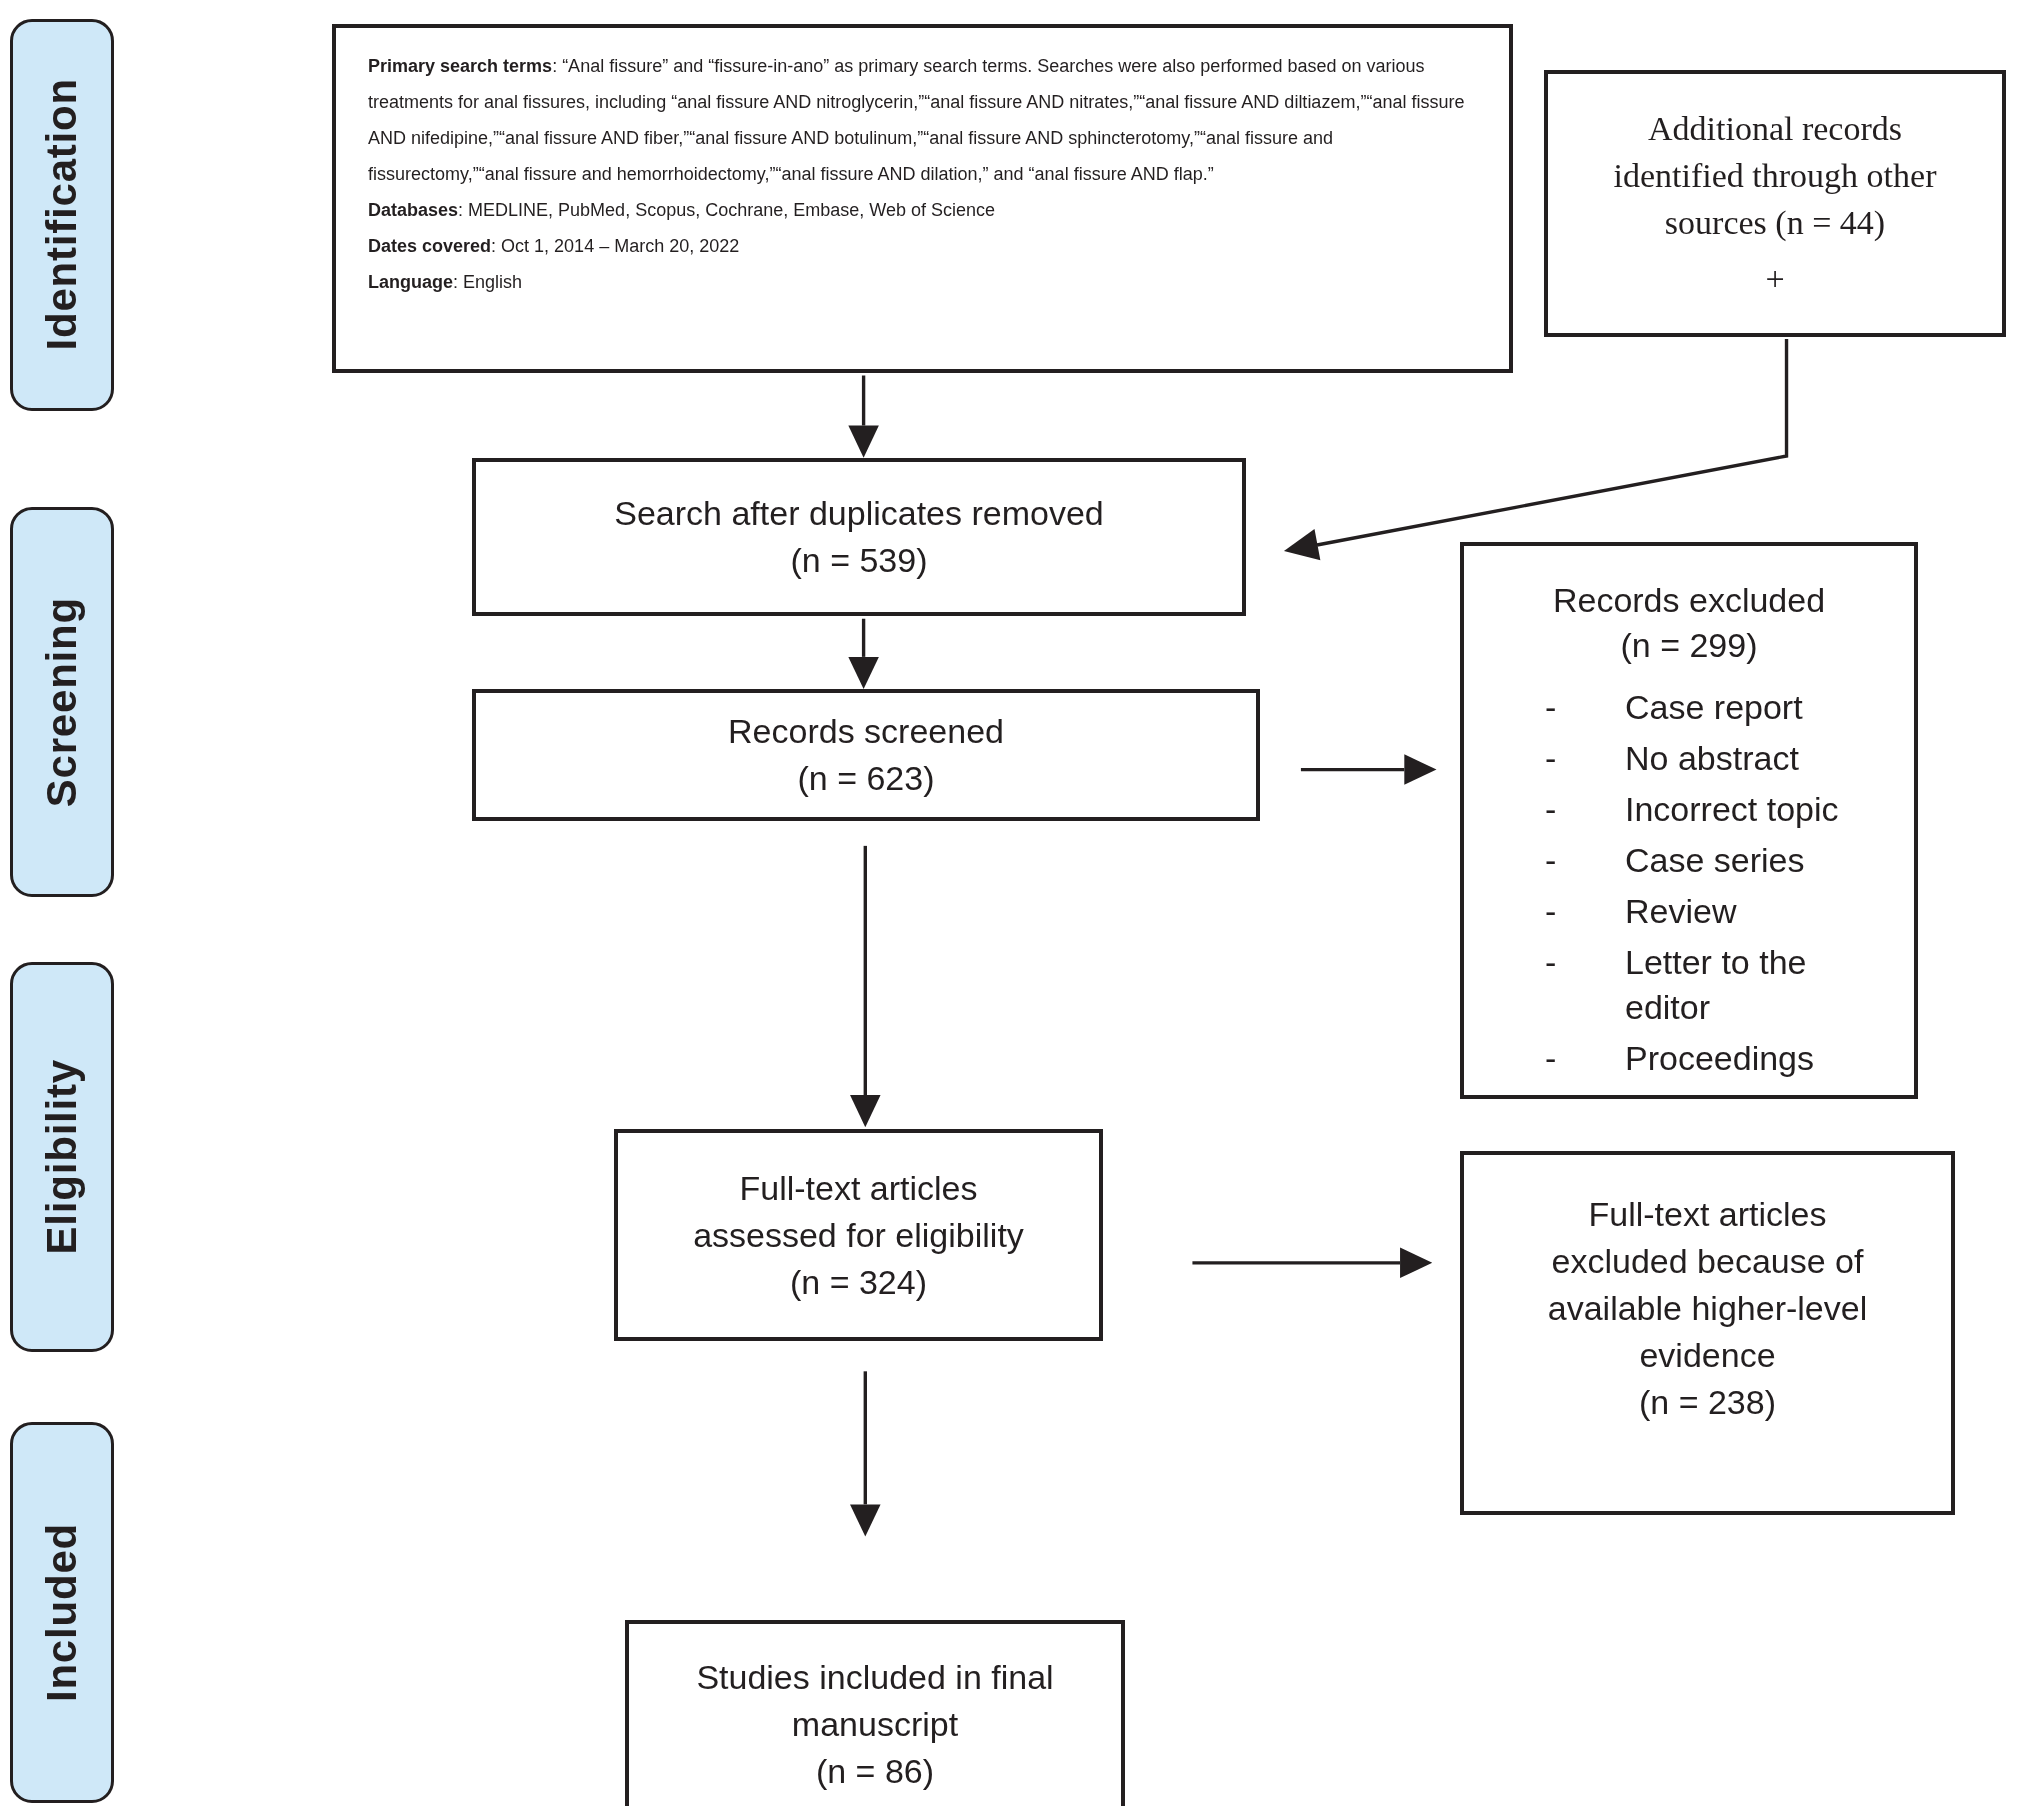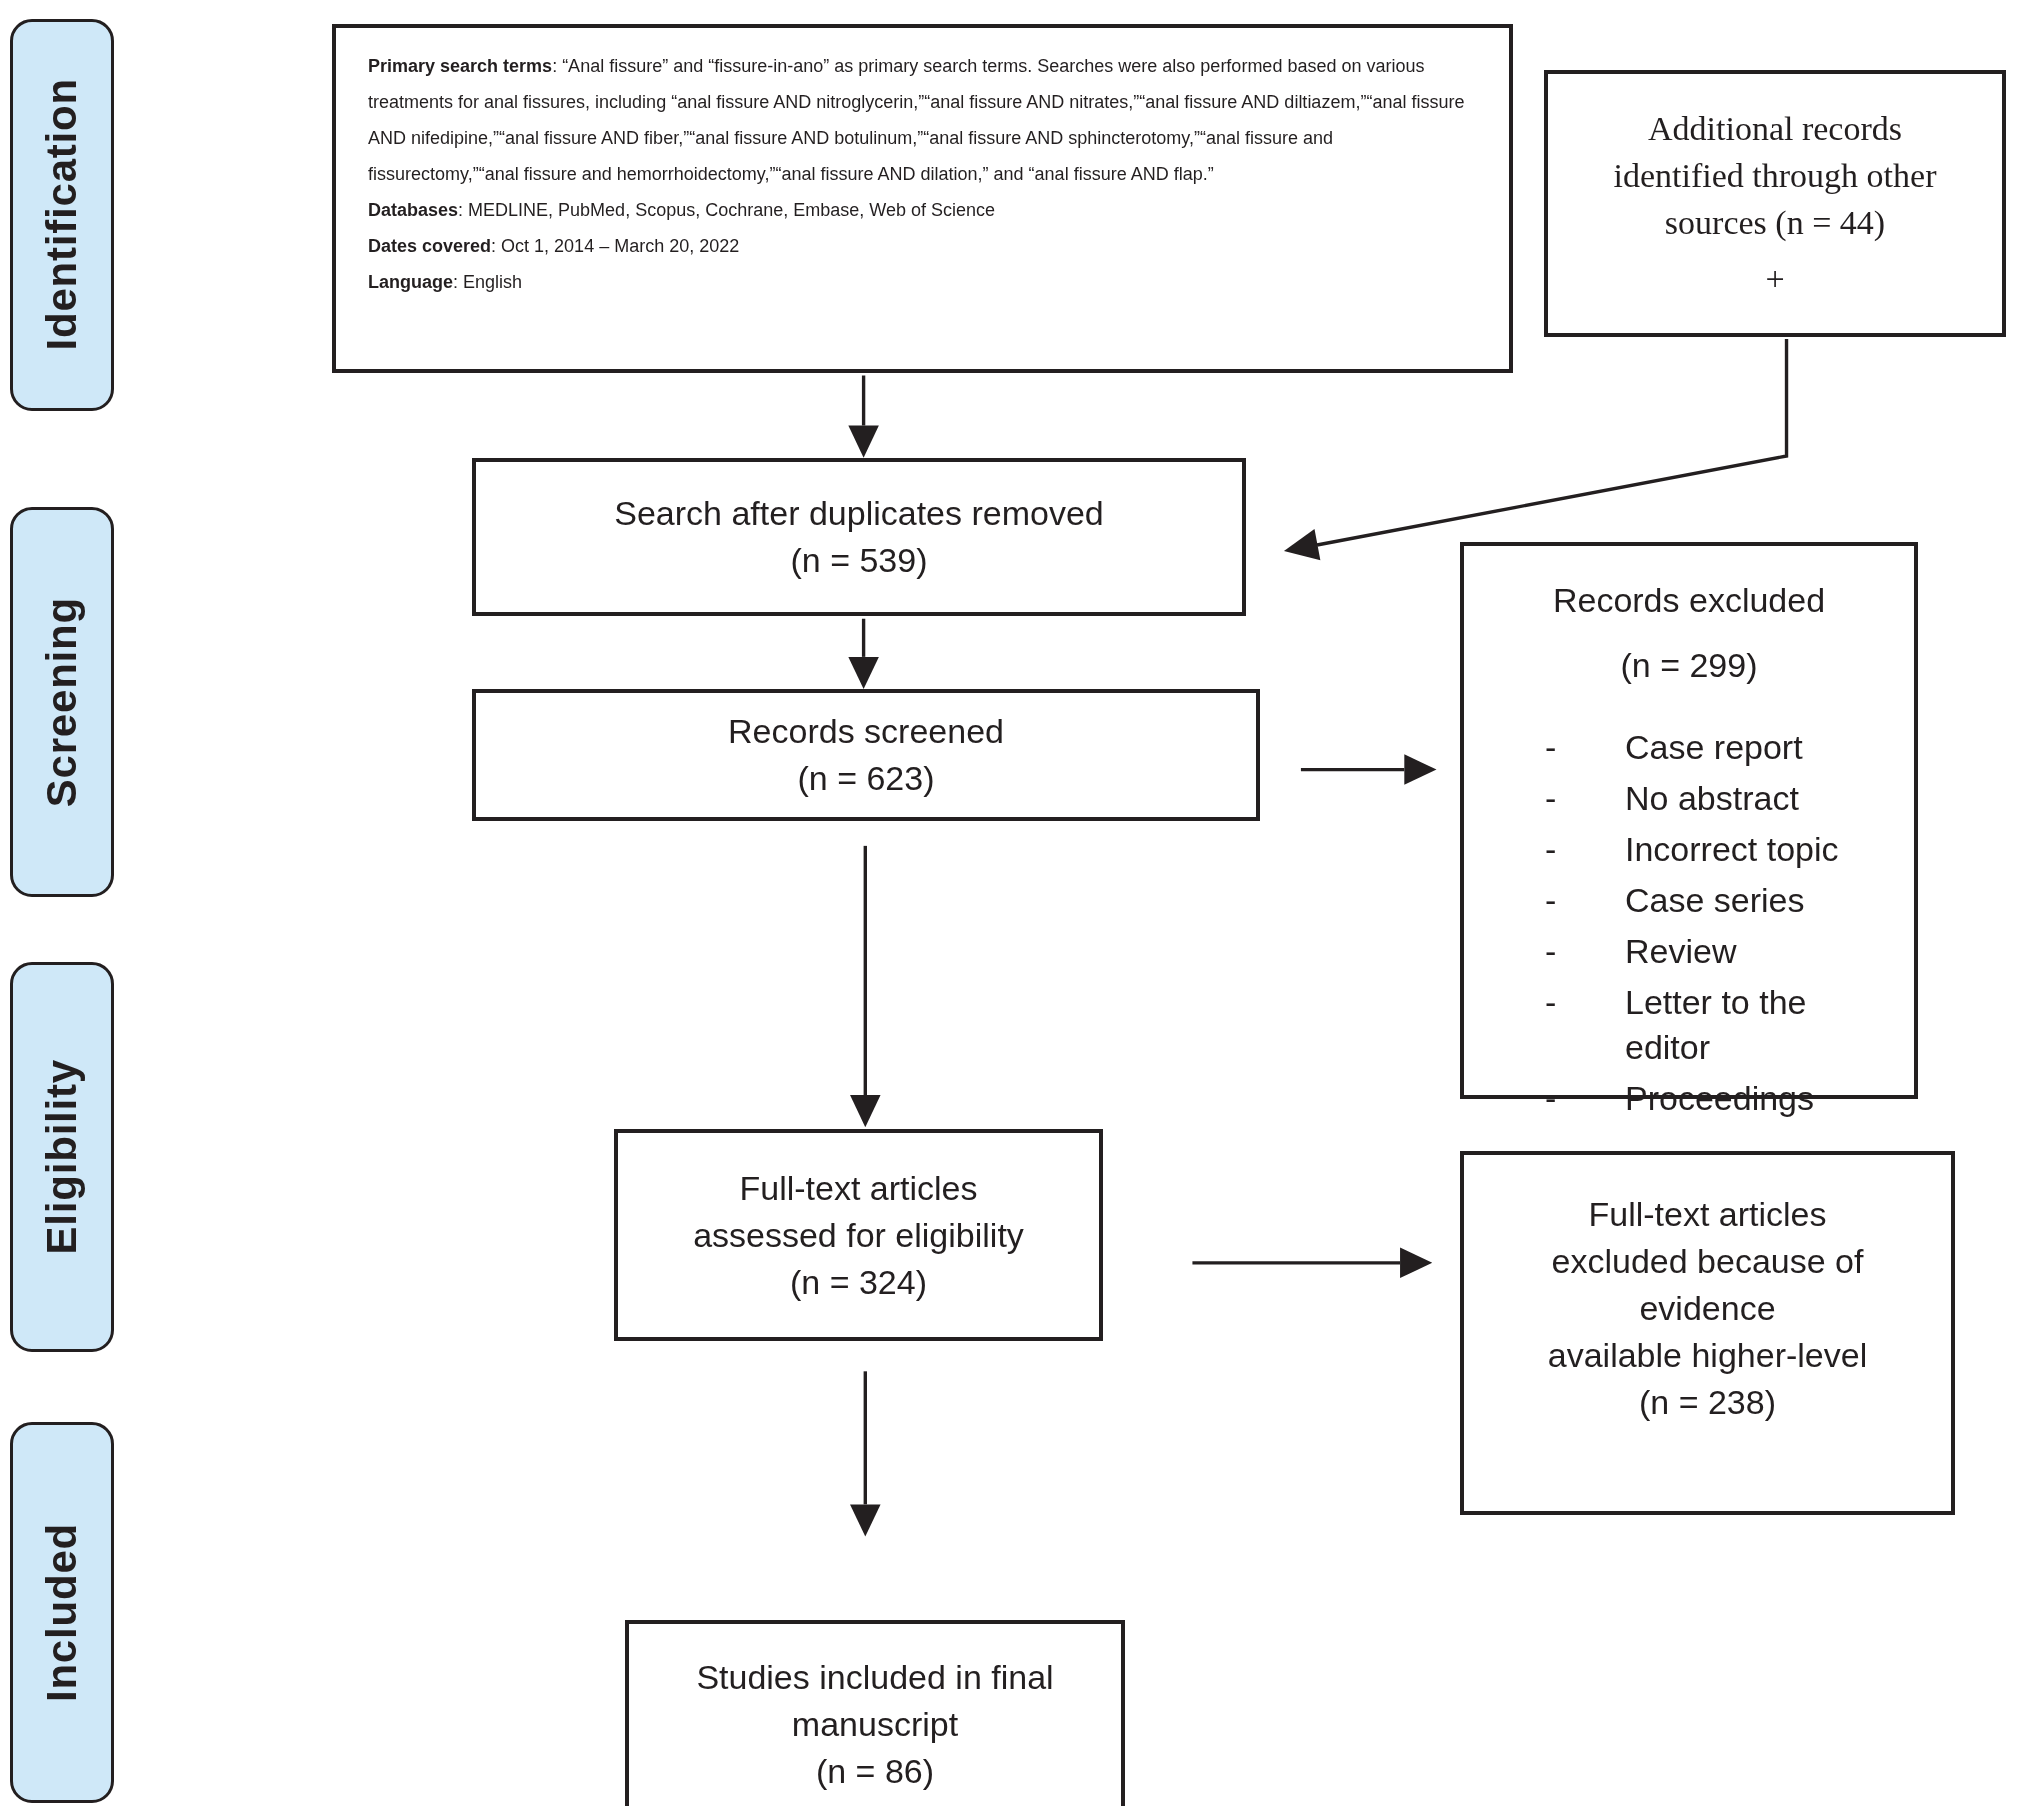--- a/index.html
+++ b/index.html
@@ -118,21 +118,21 @@
   <div class="box" style="left:472px;top:458px;width:774px;height:158px;">
     <div class="bline">Search after duplicates removed</div>
     <div class="bline">(n = 539)</div>
   </div>
 
   <div class="box" style="left:472px;top:689px;width:788px;height:132px;">
     <div class="bline">Records screened</div>
     <div class="bline">(n = 623)</div>
   </div>
 
-  <div class="box excluded" style="left:1460px;top:542px;width:458px;height:557px;gap:20px;">
+  <div class="box excluded" style="left:1460px;top:542px;width:458px;height:557px;">
     <div class="title">Records excluded</div>
     <div class="title">(n = 299)</div>
     <ul>
       <li>
           <span class="dash">-</span>
           <span class="reason">Case report</span>
         </li>
       <li>
           <span class="dash">-</span>
           <span class="reason">No abstract</span>
@@ -162,22 +162,22 @@
 
   <div class="box" style="left:614px;top:1129px;width:489px;height:212px;">
     <div class="bline">Full-text articles</div>
     <div class="bline">assessed for eligibility</div>
     <div class="bline">(n = 324)</div>
   </div>
 
   <div class="box ft-excluded" style="left:1460px;top:1151px;width:495px;height:364px;">
     <div class="bline">Full-text articles</div>
     <div class="bline">excluded because of</div>
+    <div class="bline">available higher-level</div>
     <div class="bline">evidence</div>
-    <div class="bline">available higher-level</div>
     <div class="bline">(n = 238)</div>
   </div>
 
   <div class="box" style="left:625px;top:1620px;width:500px;height:208px;">
     <div class="bline">Studies included in final</div>
     <div class="bline">manuscript</div>
     <div class="bline">(n = 86)</div>
   </div>
 
   <svg class="arrows" width="2034" height="1807" viewBox="0 0 2400 2132">

